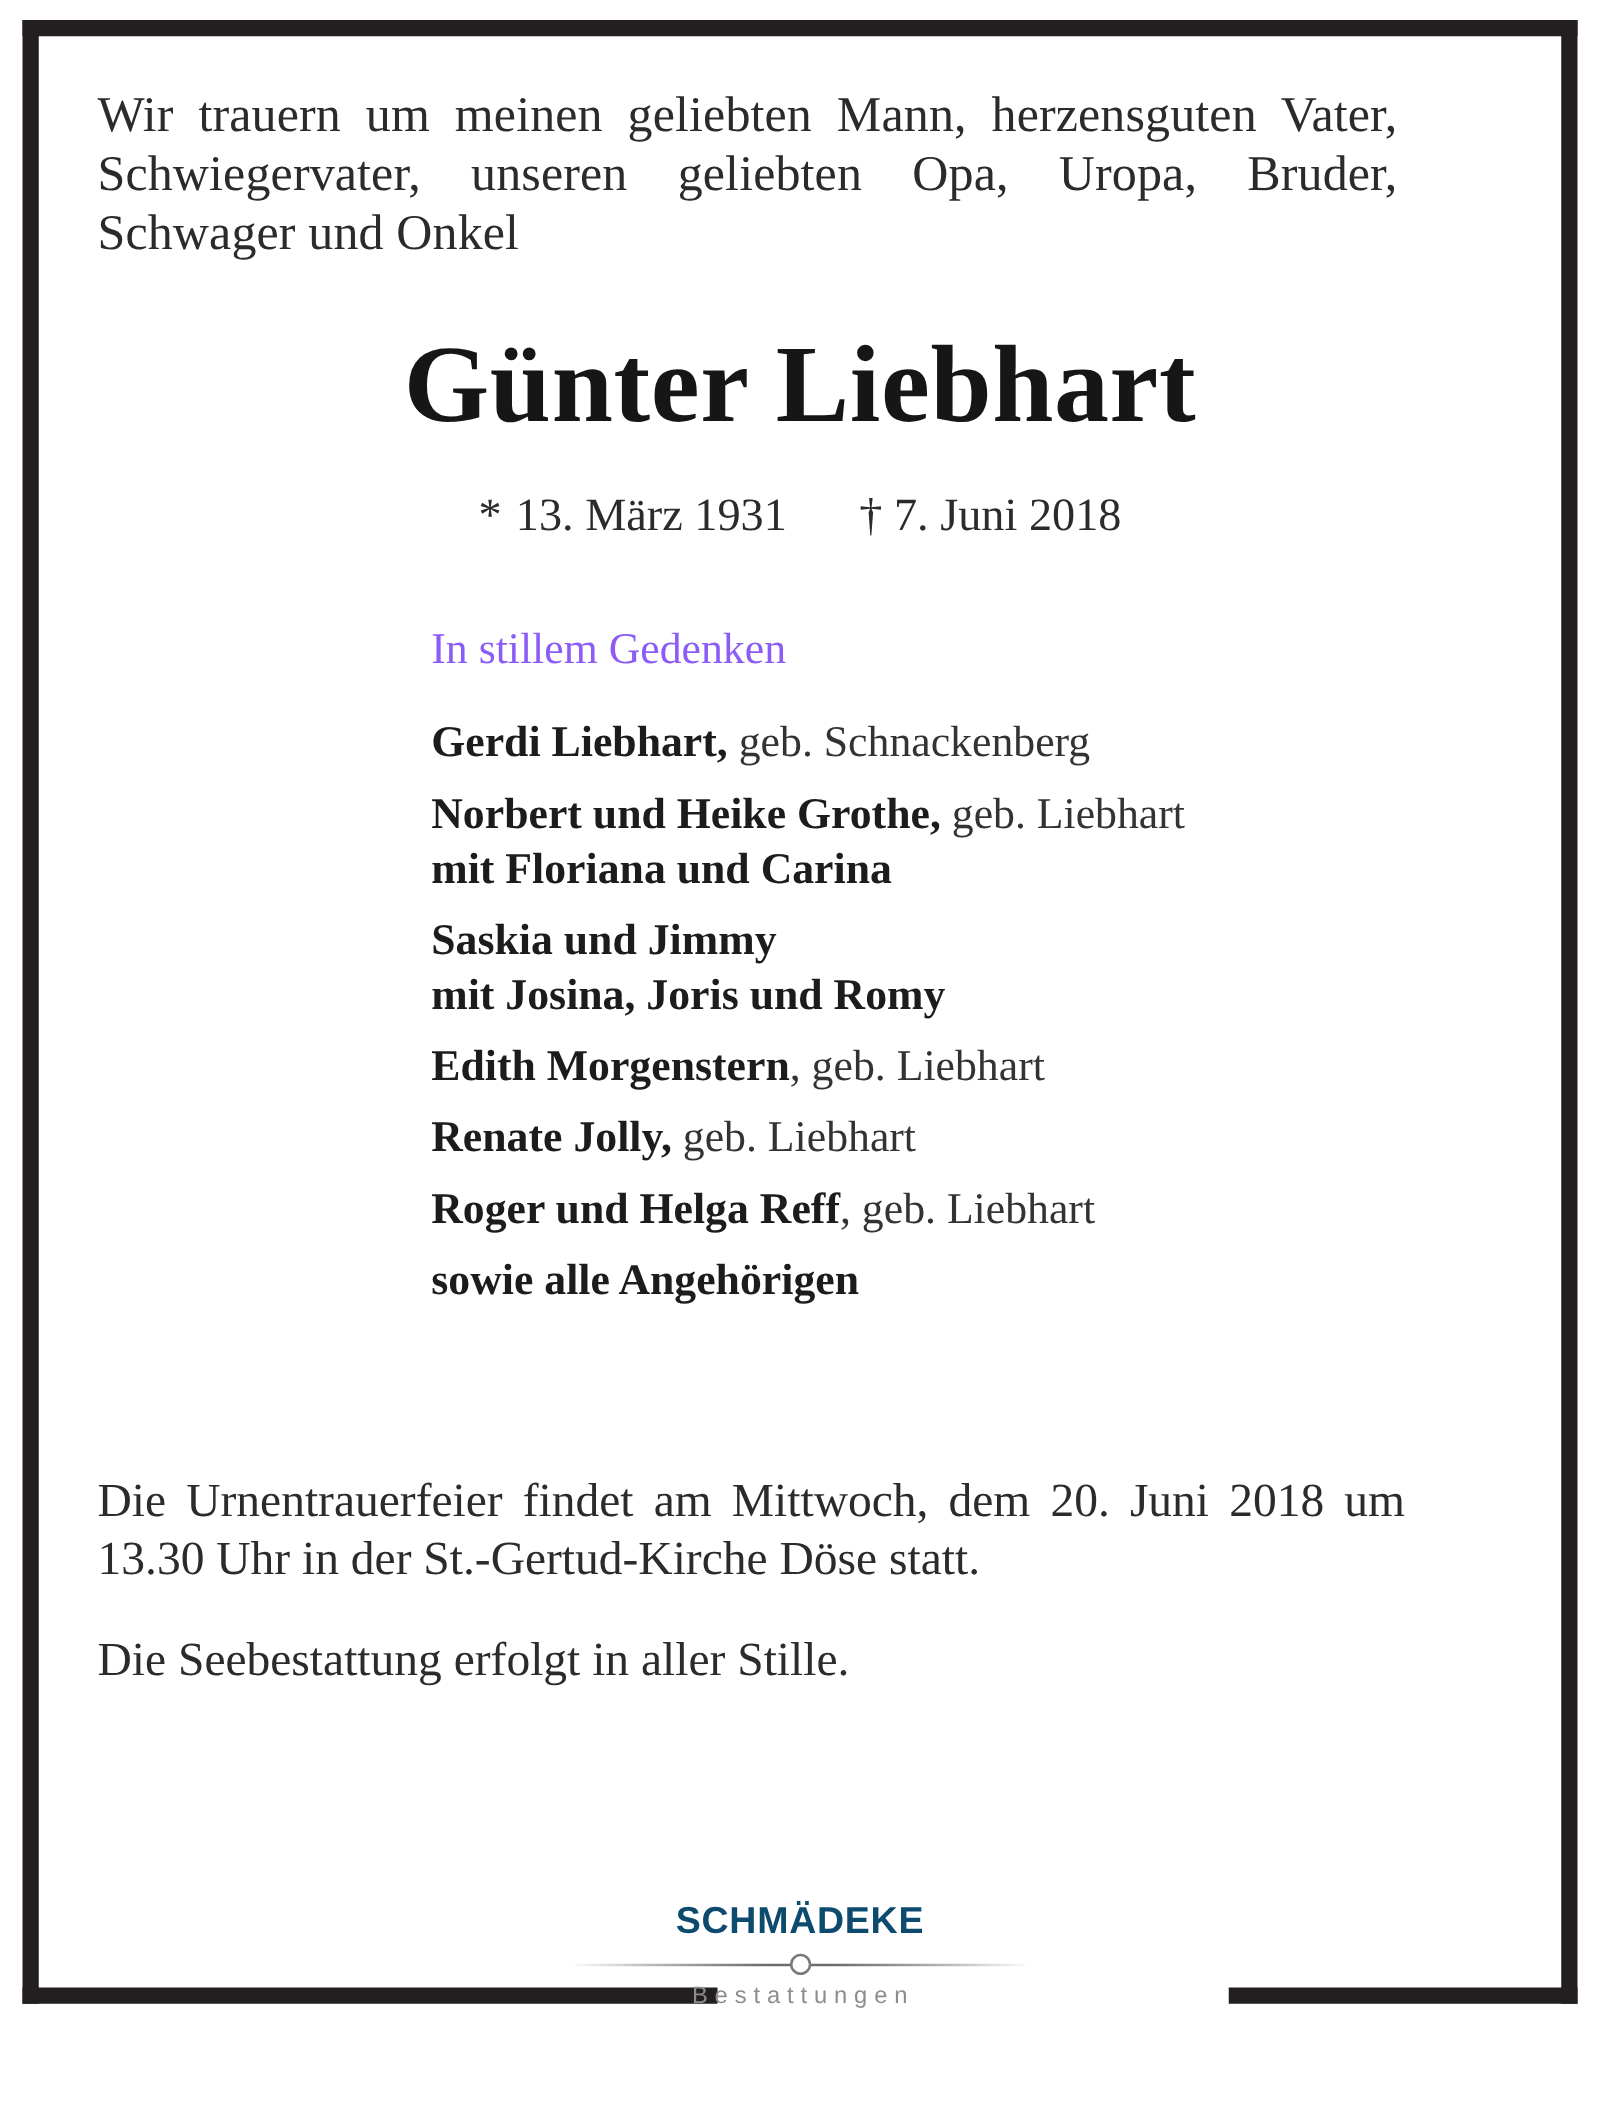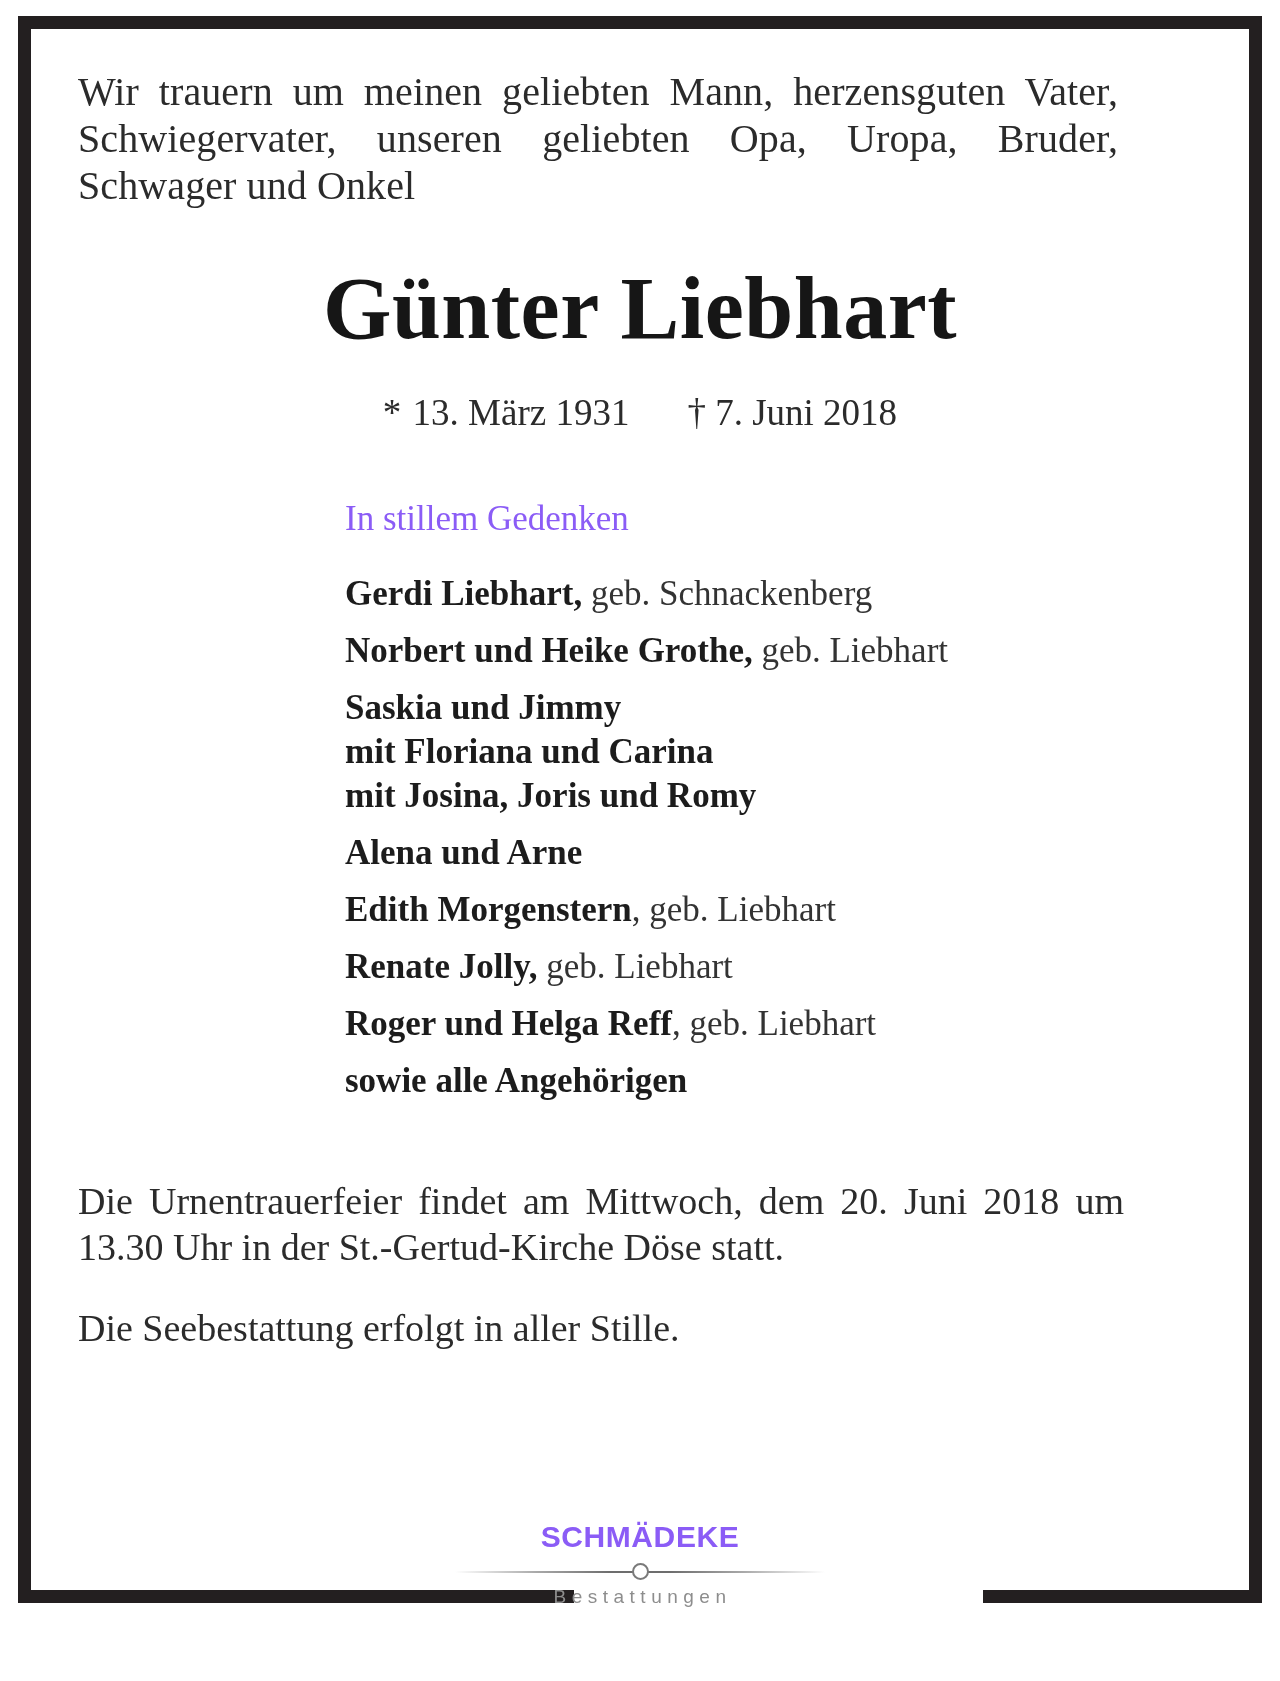--- a/index.html
+++ b/index.html
@@ -169,21 +169,21 @@
     left: 455px;
     top: 1520px;
     width: 370px;
     text-align: center;
     font-family: "Liberation Sans", "DejaVu Sans", sans-serif;
   }
   .logo-name {
     font-size: 30px;
     font-weight: bold;
     letter-spacing: 0.6px;
-    color: #8b5cf6;
+    color: #0c4a6e;
     line-height: 34px;
   }
   .logo-rule {
     position: relative;
     height: 22px;
     margin-top: 6px;
   }
   .logo-rule .bar {
     position: absolute;
     top: 11px;
@@ -240,24 +240,23 @@
       <span class="birth"><span class="star">*</span>
         <span>13. März 1931</span></span><span class="death"><span>†</span>
         <span>7. Juni 2018</span></span>
     </div>
 
     <div class="memorial">
       <div class="memorial-heading">In stillem Gedenken</div>
       <div id="mourner-list">
           <div class="mourner"><b>Gerdi Liebhart,</b><span class="reg"> geb. Schnackenberg</span></div>
           <div class="mourner"><b>Norbert und Heike Grothe,</b><span class="reg"> geb. Liebhart</span></div>
+          <div class="mourner tight"><b>mit Floriana und Carina</b></div>
           <div class="mourner"><b>Saskia und Jimmy</b></div>
-          <div class="mourner tight"><b>mit Floriana und Carina</b></div>
           <div class="mourner tight"><b>mit Josina, Joris und Romy</b></div>
-          <div class="mourner"><b>Alena und Arne</b></div>
           <div class="mourner"><b>Edith Morgenstern</b><span class="reg">, geb. Liebhart</span></div>
           <div class="mourner"><b>Renate Jolly,</b><span class="reg"> geb. Liebhart</span></div>
           <div class="mourner"><b>Roger und Helga Reff</b><span class="reg">, geb. Liebhart</span></div>
           <div class="mourner"><b>sowie alle Angehörigen</b></div>
         </div>
     </div>
 
     <div class="closing">
       <p>Die Urnentrauerfeier findet am Mittwoch, dem 20. Juni 2018 um 13.30 Uhr in der St.-Gertud-Kirche Döse statt.</p>
       <p>Die Seebestattung erfolgt in aller Stille.</p>

